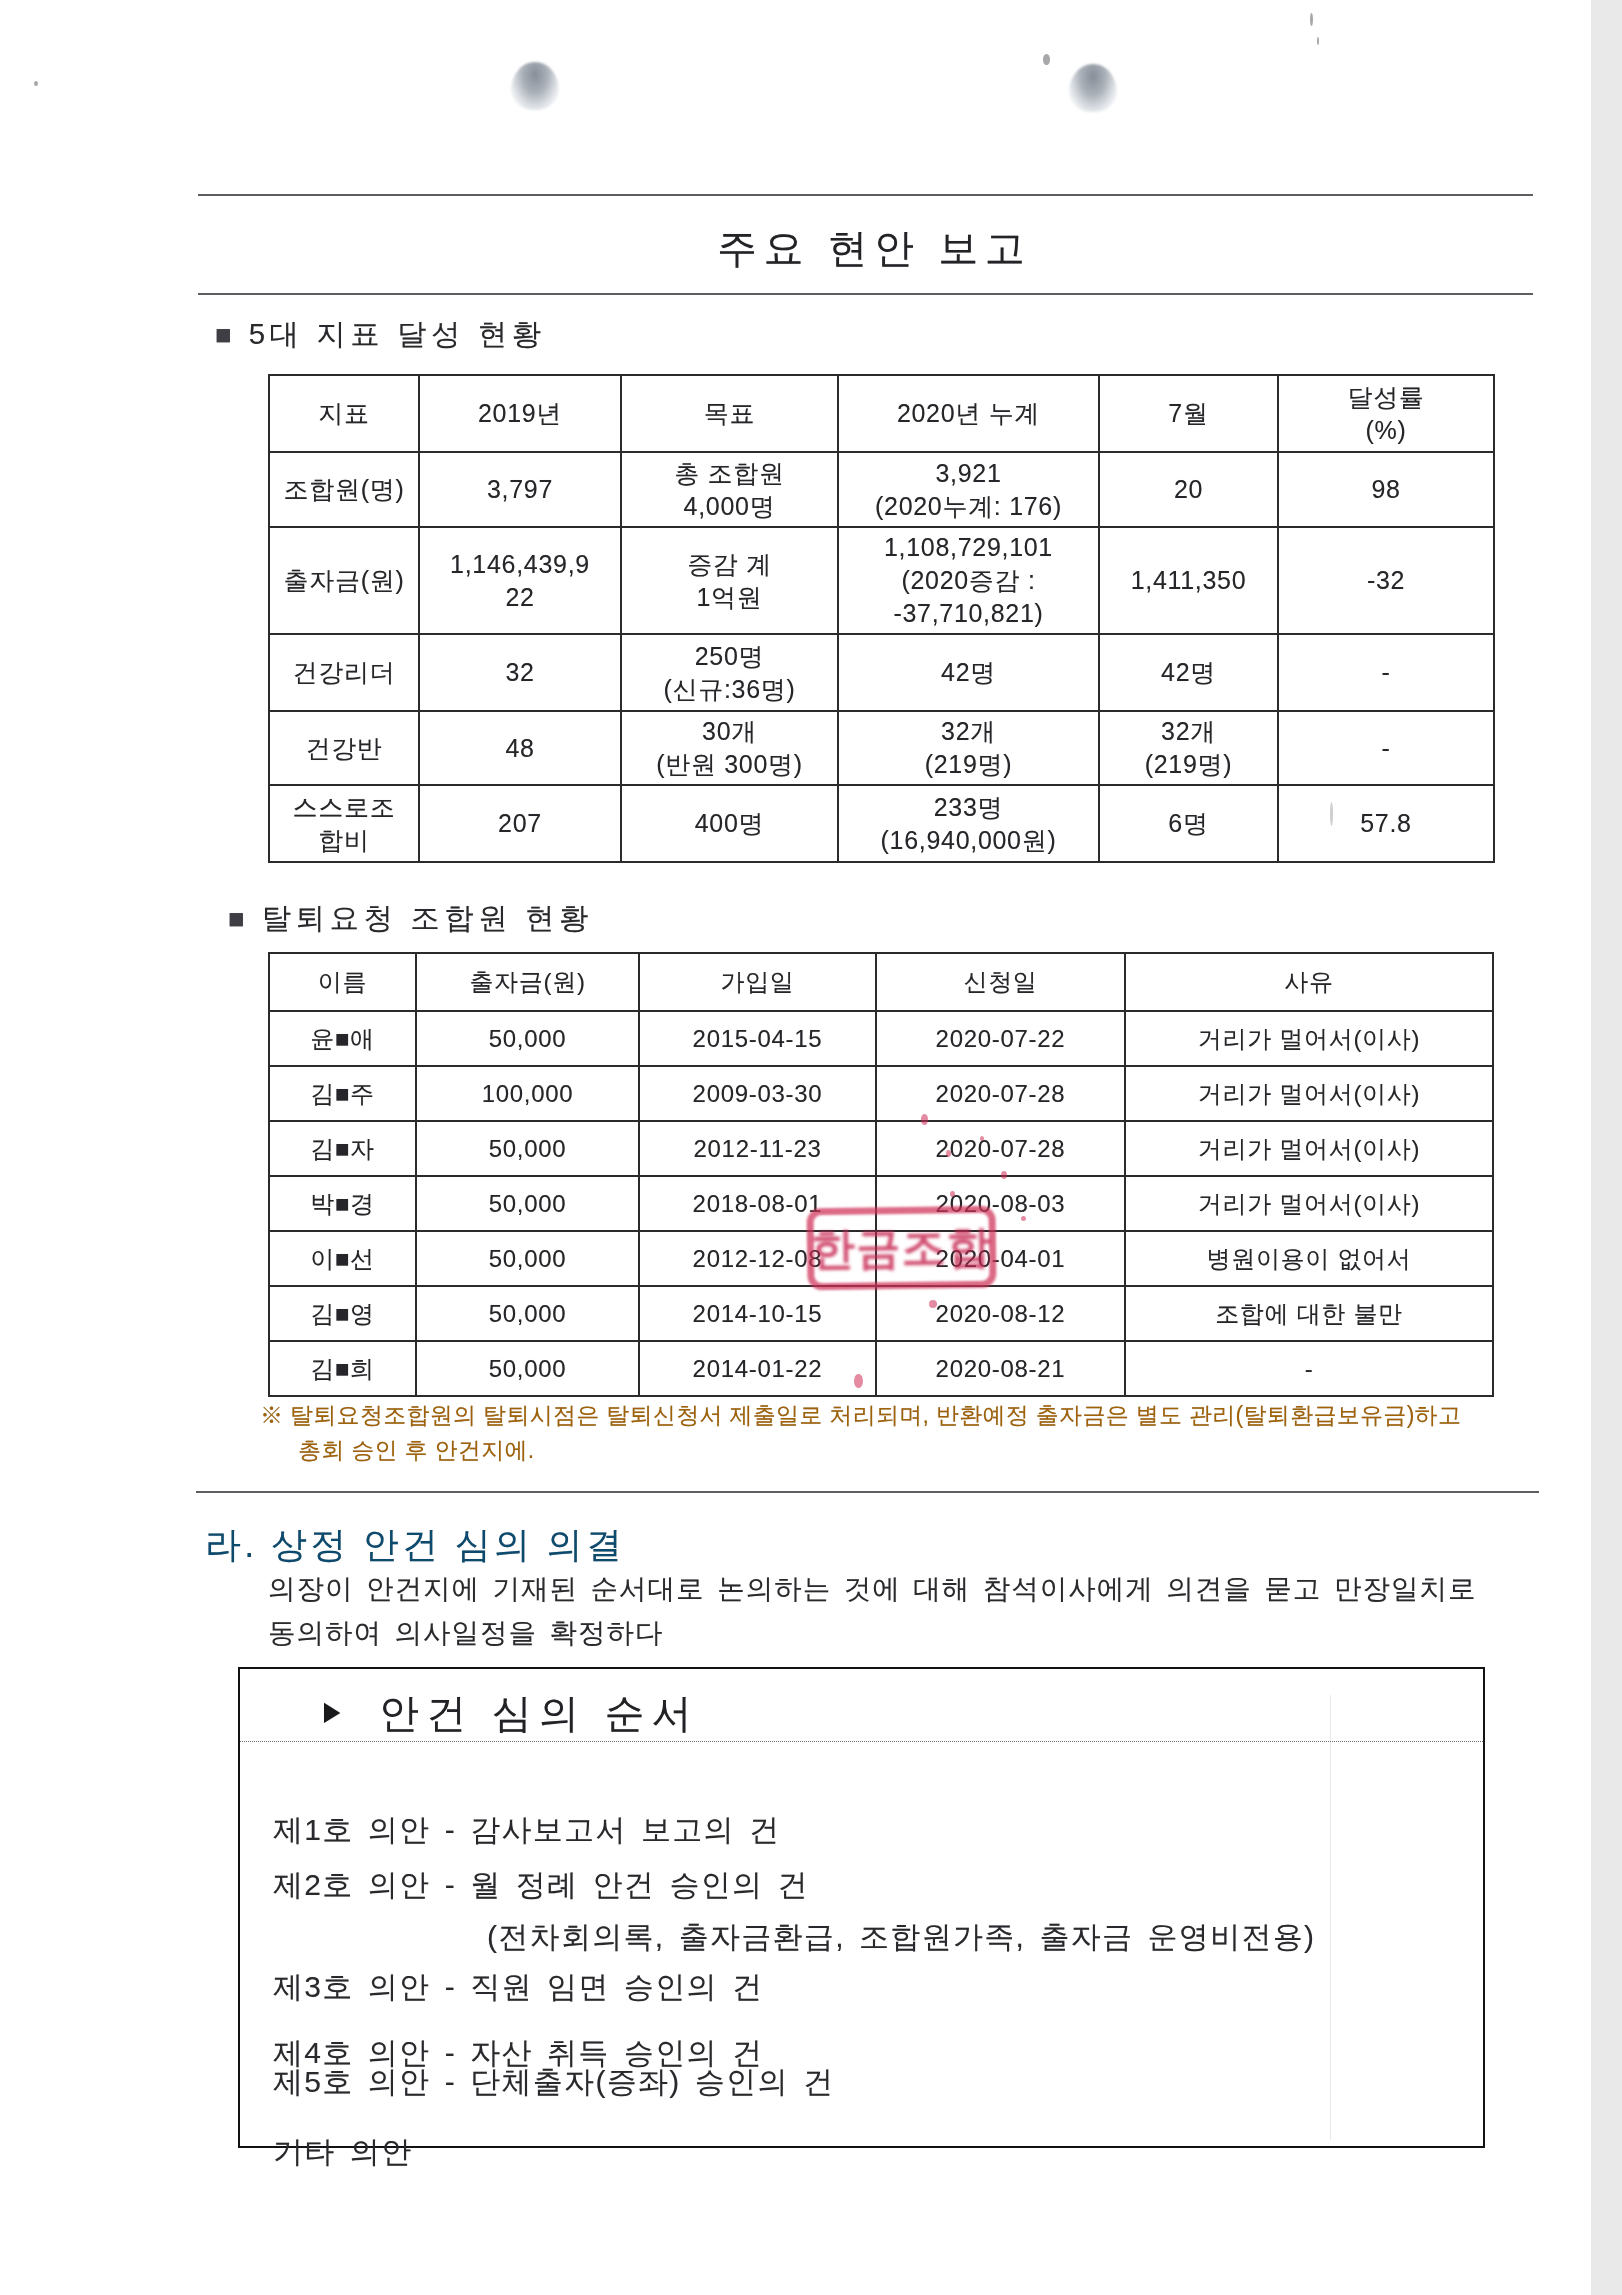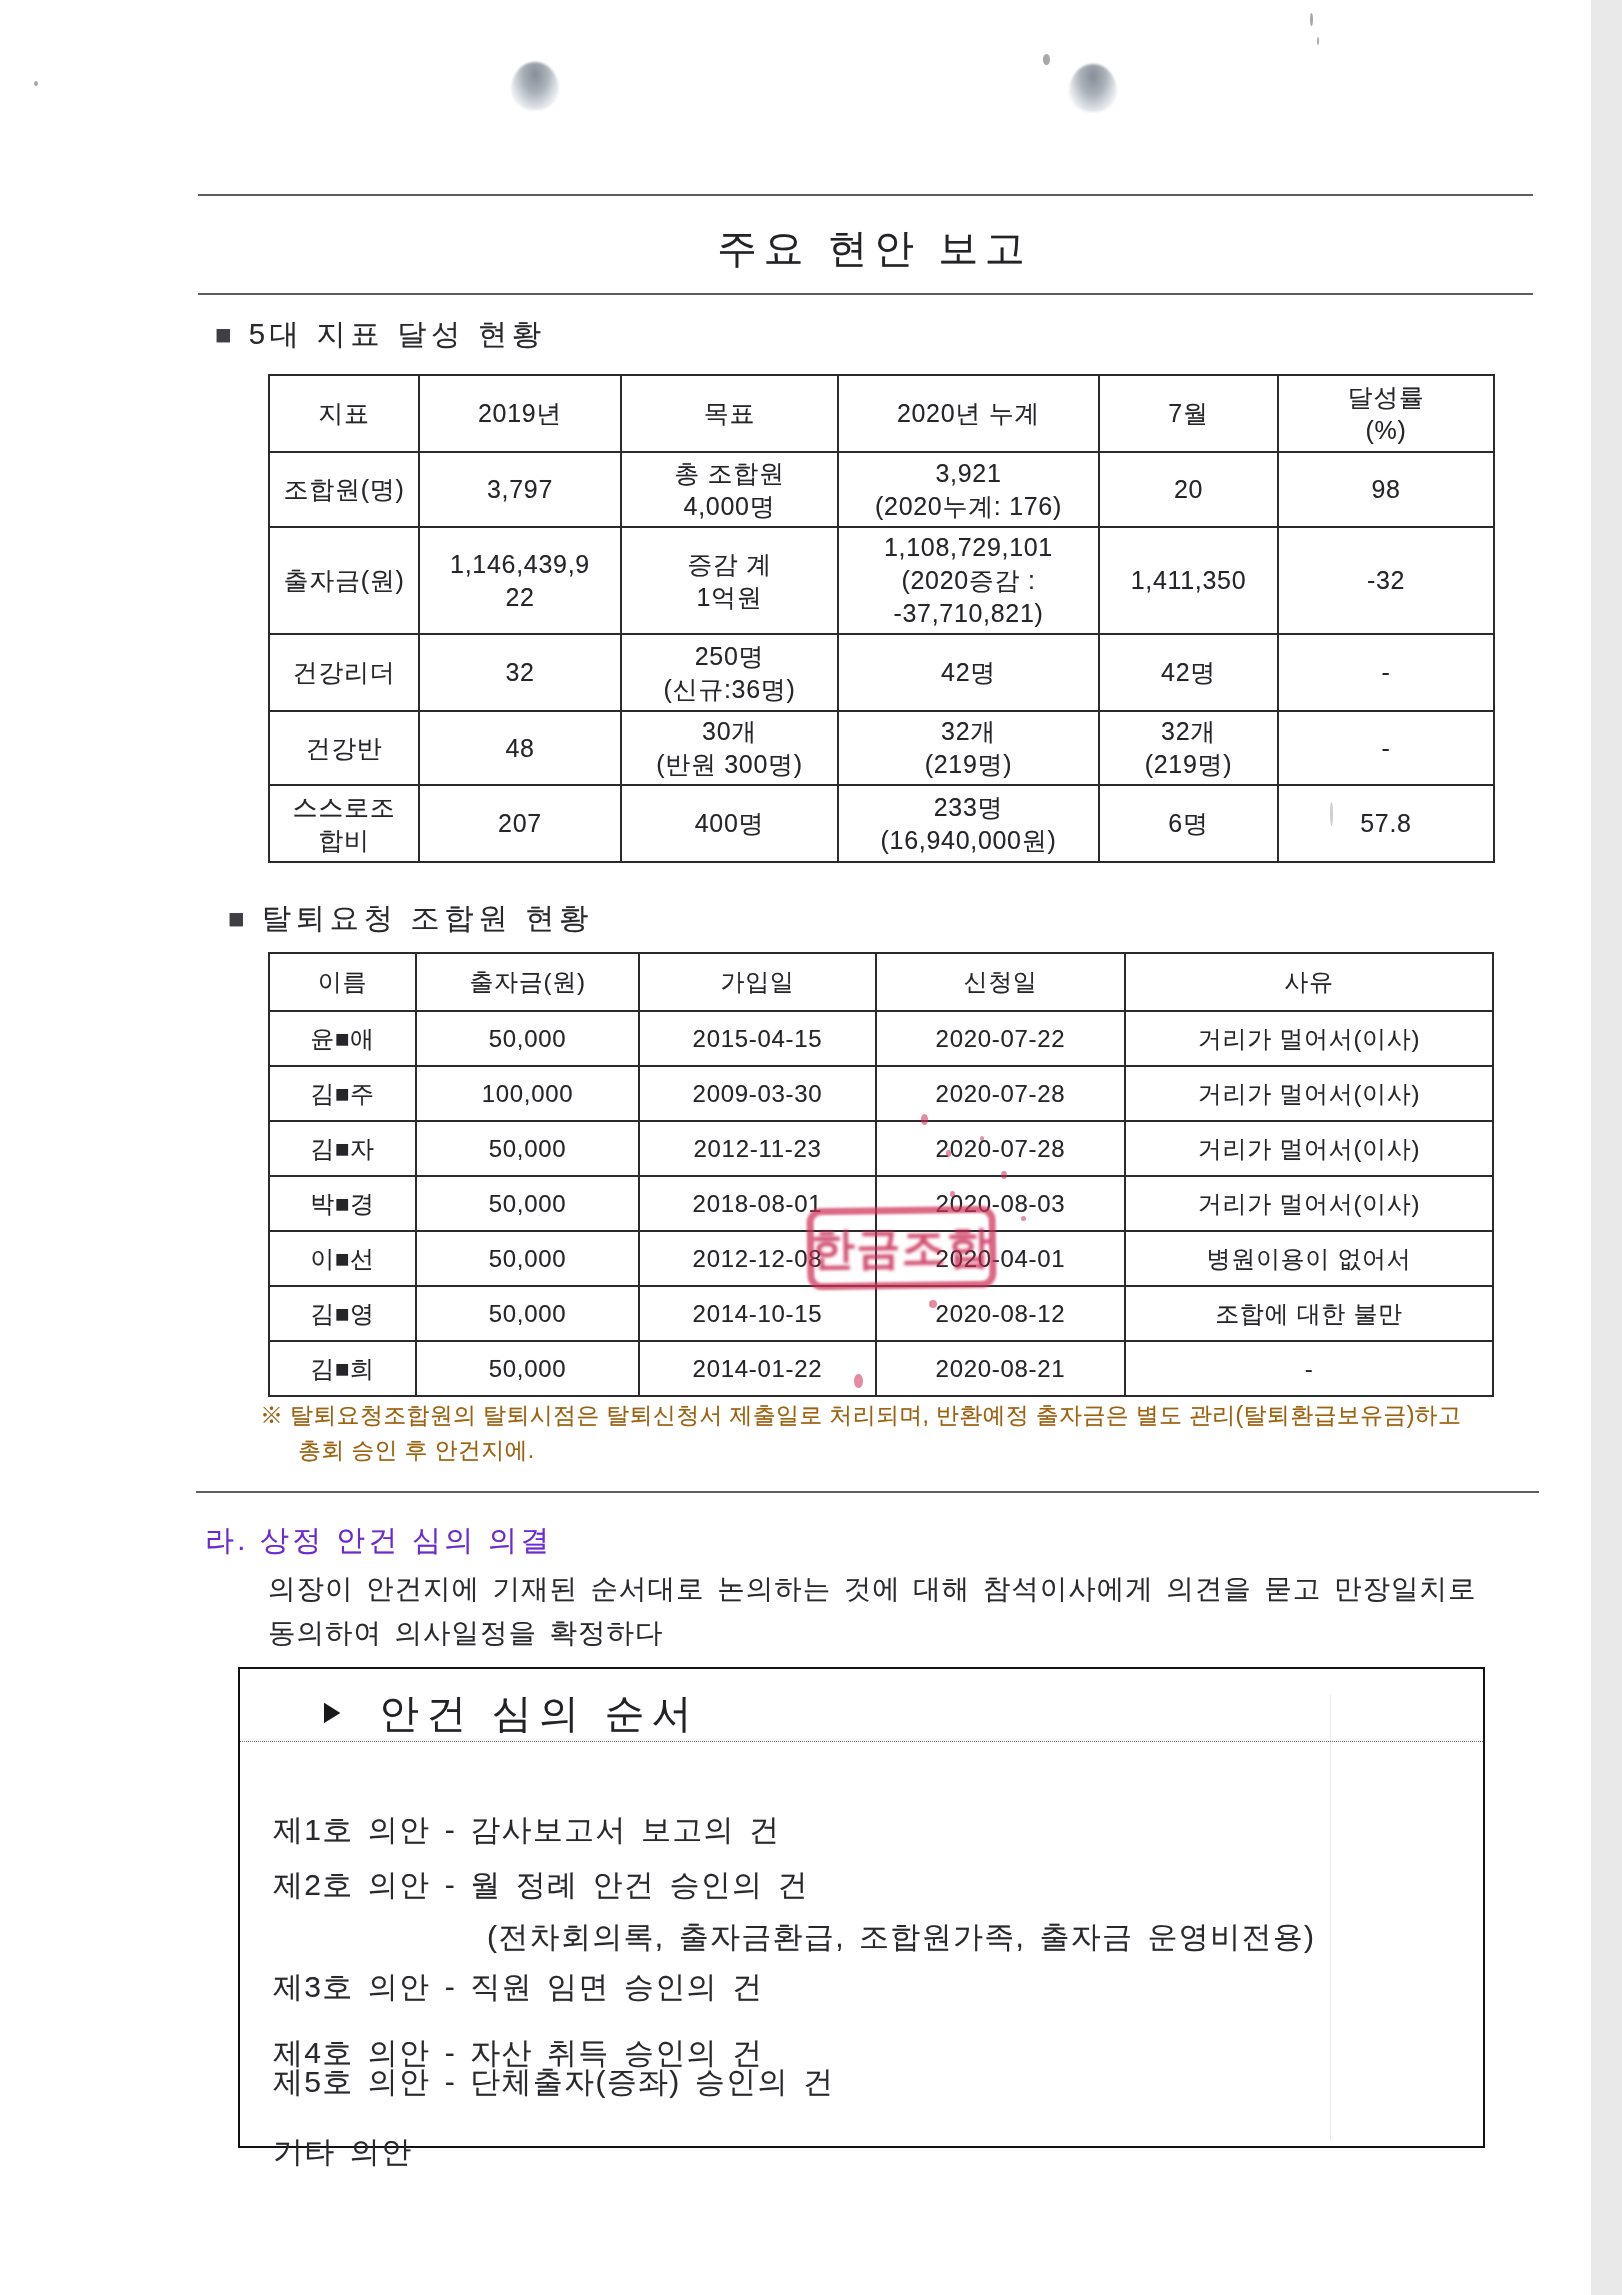--- a/index.html
+++ b/index.html
@@ -40,22 +40,22 @@
   .t1 tr.r5{height:77px;}
   .t2{left:268px;top:952px;width:1224px;font-size:24px;padding-left:28px;}
   .t2 tr.rh{height:58px;}
   .t2 tr.r{height:55px;}
 
   .footnote{position:absolute;left:260px;top:1398px;width:1256px;
     font-size:23px;line-height:35px;letter-spacing:0.3px;color:#a16207;
     text-shadow:0 0 0.7px rgba(0,0,0,.3);}
   .footnote .fn2{padding-left:38px;}
 
-  .sec3-heading{position:absolute;left:205px;top:1521px;font-size:29px;
-    letter-spacing:3.3px;color:#6d28d9;text-shadow:0 0 0.7px rgba(0,0,0,.3);white-space:nowrap;}
+  .sec3-heading{position:absolute;left:205px;top:1521px;font-size:36px;
+    letter-spacing:3.3px;color:#0c4a6e;text-shadow:0 0 0.7px rgba(0,0,0,.3);white-space:nowrap;}
   .para{position:absolute;left:268px;top:1567px;width:1224px;font-size:27.5px;
     line-height:44px;letter-spacing:1px;word-spacing:3.9px;white-space:pre-line;
     color:#2a2a2e;text-shadow:0 0 0.7px rgba(0,0,0,.3);}
 
   .agenda-box{position:absolute;left:238px;top:1667px;width:1243px;height:477px;
     border:2.6px solid #121215;}
   .agenda-header{position:absolute;left:80px;top:17px;display:flex;align-items:center;
     white-space:nowrap;text-shadow:0 0 0.7px rgba(0,0,0,.35);}
   .agenda-header .tri{font-size:25px;color:#19191c;margin-right:34px;line-height:1;}
   .agenda-header .agenda-title{font-size:40px;font-weight:500;letter-spacing:7.2px;color:#222226;}

